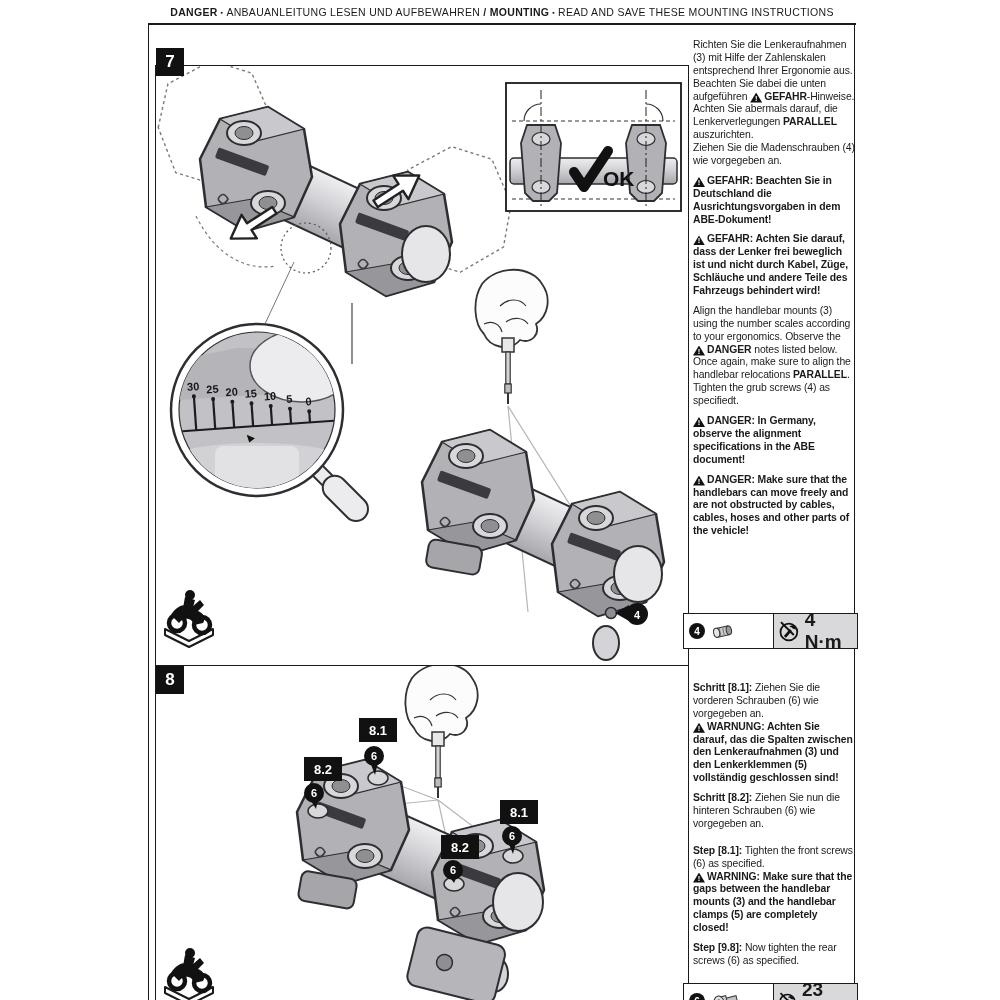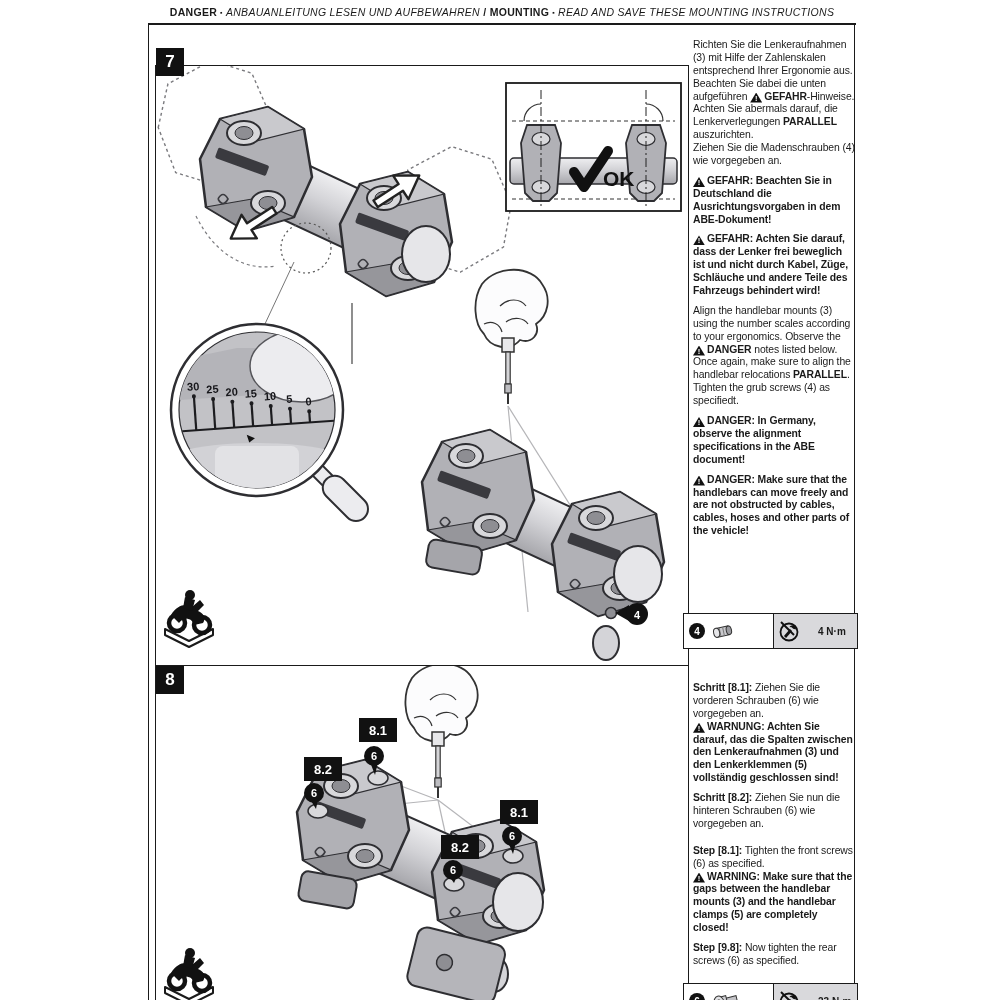--- a/index.html
+++ b/index.html
@@ -3,21 +3,21 @@
 <meta charset="utf-8">
 <style>
   html,body{margin:0;padding:0;background:#fff;}
   .page{position:relative;width:1000px;height:1000px;background:#fff;overflow:hidden;
         font-family:"Liberation Sans",sans-serif;color:#1a1a1a;}
   
   .header{position:absolute;left:148px;top:6px;width:708px;text-align:center;
           font-size:10.5px;letter-spacing:.3px;padding-bottom:5px;border-bottom:2px solid #1a1a1a;
           white-space:nowrap;}
   .header .b{font-weight:bold;}
-  .header .i{font-style:italic;}
+  .header .i{}
   .header .dot{font-size:7px;vertical-align:1.5px;padding:0 3px;}
   
   .frame{position:absolute;left:148px;top:24px;width:705px;height:976px;
          border-left:1.6px solid #1a1a1a;border-right:1.6px solid #1a1a1a;}
   
   .secbox{position:absolute;border:1.6px solid #1a1a1a;background:#fff;}
   #sec7{left:155px;top:65px;width:532px;height:603px;}
   #sec8{left:155px;top:665px;width:532px;height:345px;}
   .num-badge{position:absolute;width:28px;height:28px;background:#111;color:#fff;
              font-weight:bold;font-size:17px;display:flex;align-items:center;justify-content:center;z-index:5;}
@@ -31,22 +31,22 @@
   .en-gap{margin-top:26px;}
   .warn{display:inline-block;width:12px;height:10px;background:#111;
         clip-path:polygon(50% 0,100% 100%,0 100%);color:#fff;font-size:7.5px;font-weight:bold;
         text-align:center;line-height:12.5px;vertical-align:-1px;margin-right:2px;}
   
   .torque-box{position:absolute;left:683px;width:173px;height:34px;border:1.6px solid #1a1a1a;
               display:flex;background:#fff;z-index:6;}
   #tq7{top:613px;} #tq8{top:983px;}
   .tq-part{flex:0 0 84px;display:flex;align-items:center;gap:5px;padding-left:5px;
            border-right:1.6px solid #1a1a1a;background:#fff;}
-  .tq-val{flex:1;background:#d9d9dc;display:flex;align-items:center;gap:17px;padding-left:3px;
-          font-weight:bold;font-size:10px;}
+  .tq-val{flex:1;background:#d9d9dc;display:flex;align-items:center;gap:4px;padding-left:3px;
+          font-weight:bold;font-size:19px;}
   .part-circle{width:16px;height:16px;border-radius:50%;background:#111;color:#fff;font-size:10px;
                font-weight:bold;display:flex;align-items:center;justify-content:center;flex:0 0 16px;}
   .moto{position:absolute;z-index:4;}
   #moto7{left:160px;top:584px;}
   #moto8{left:160px;top:942px;}
   .diagram{position:absolute;left:0;top:0;}
   
   text{font-family:"Liberation Sans",sans-serif;}
   .svg-badge-txt{fill:#fff;font-weight:bold;font-size:13px;text-anchor:middle;}
   .svg-badge-sm{fill:#fff;font-weight:bold;font-size:11px;text-anchor:middle;}

